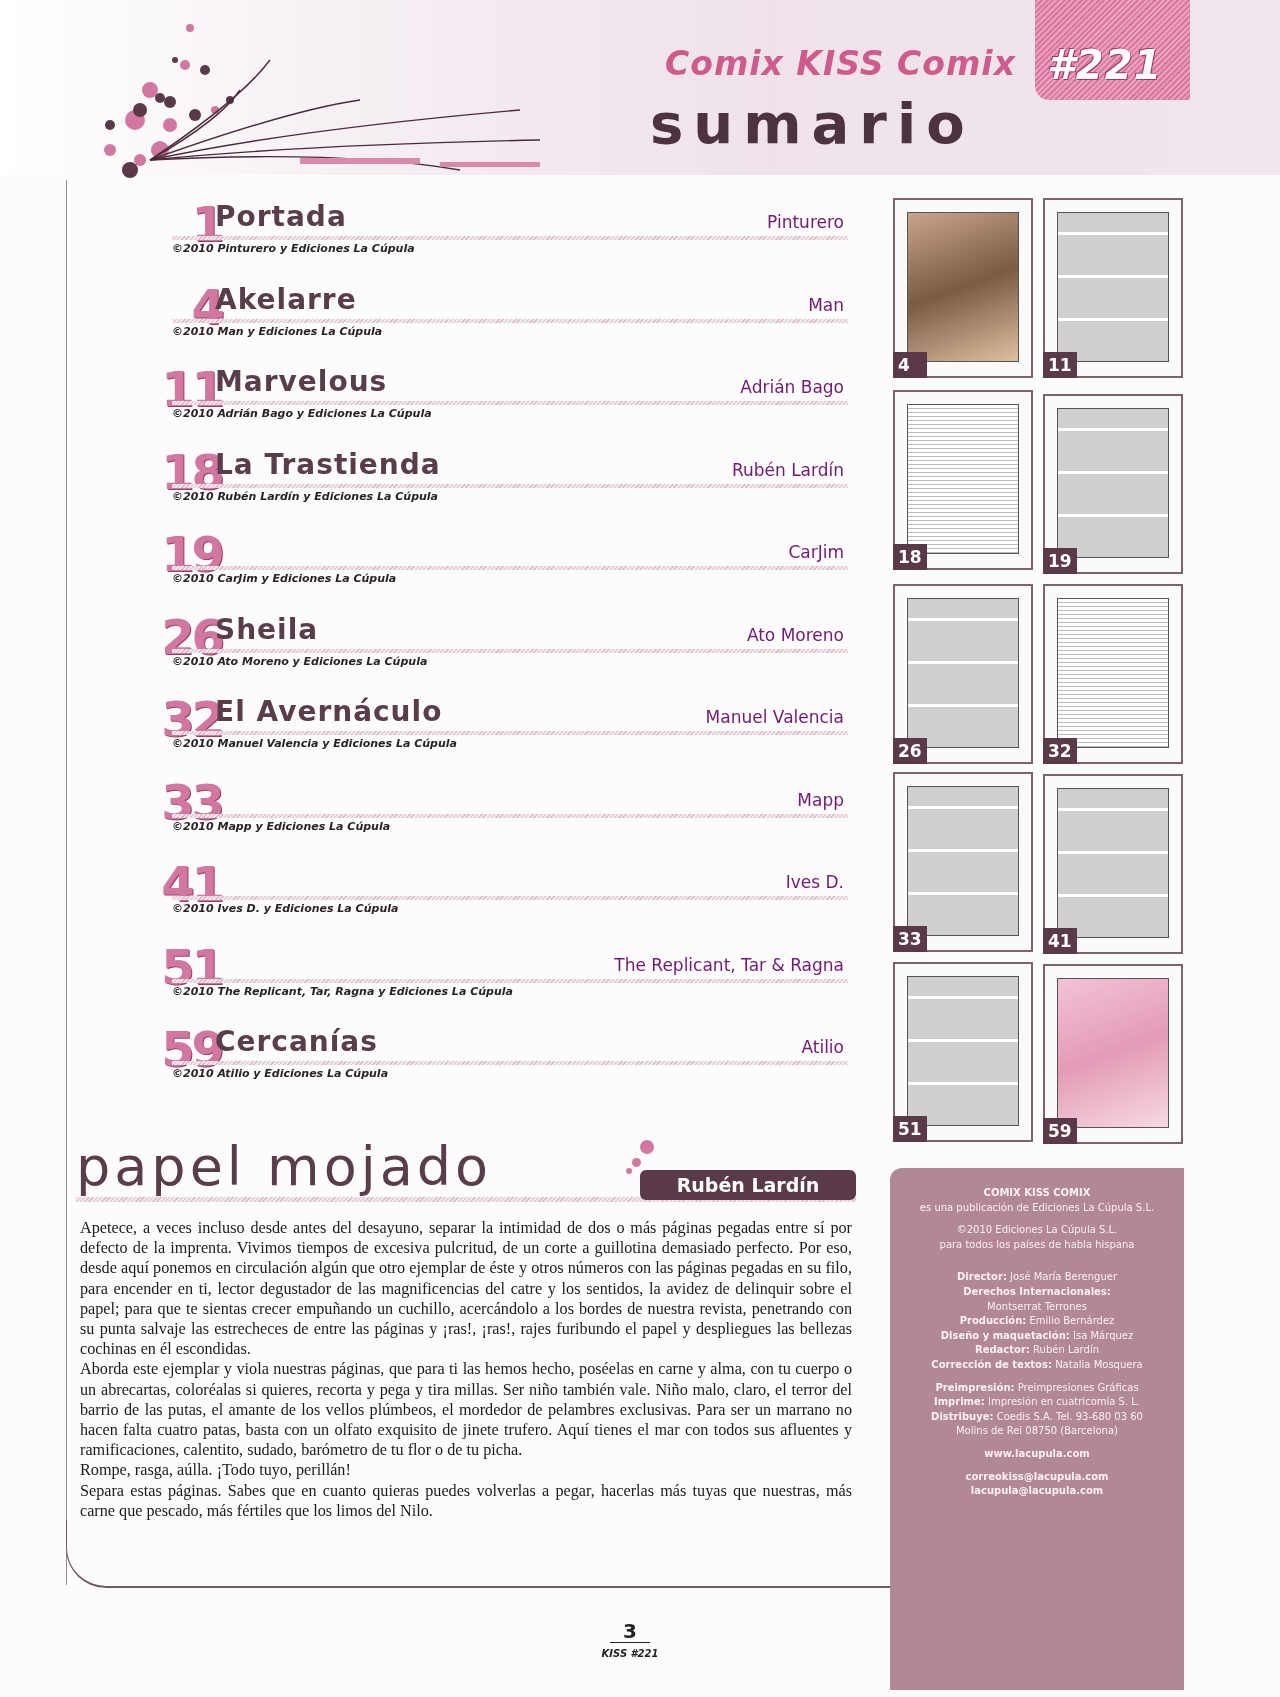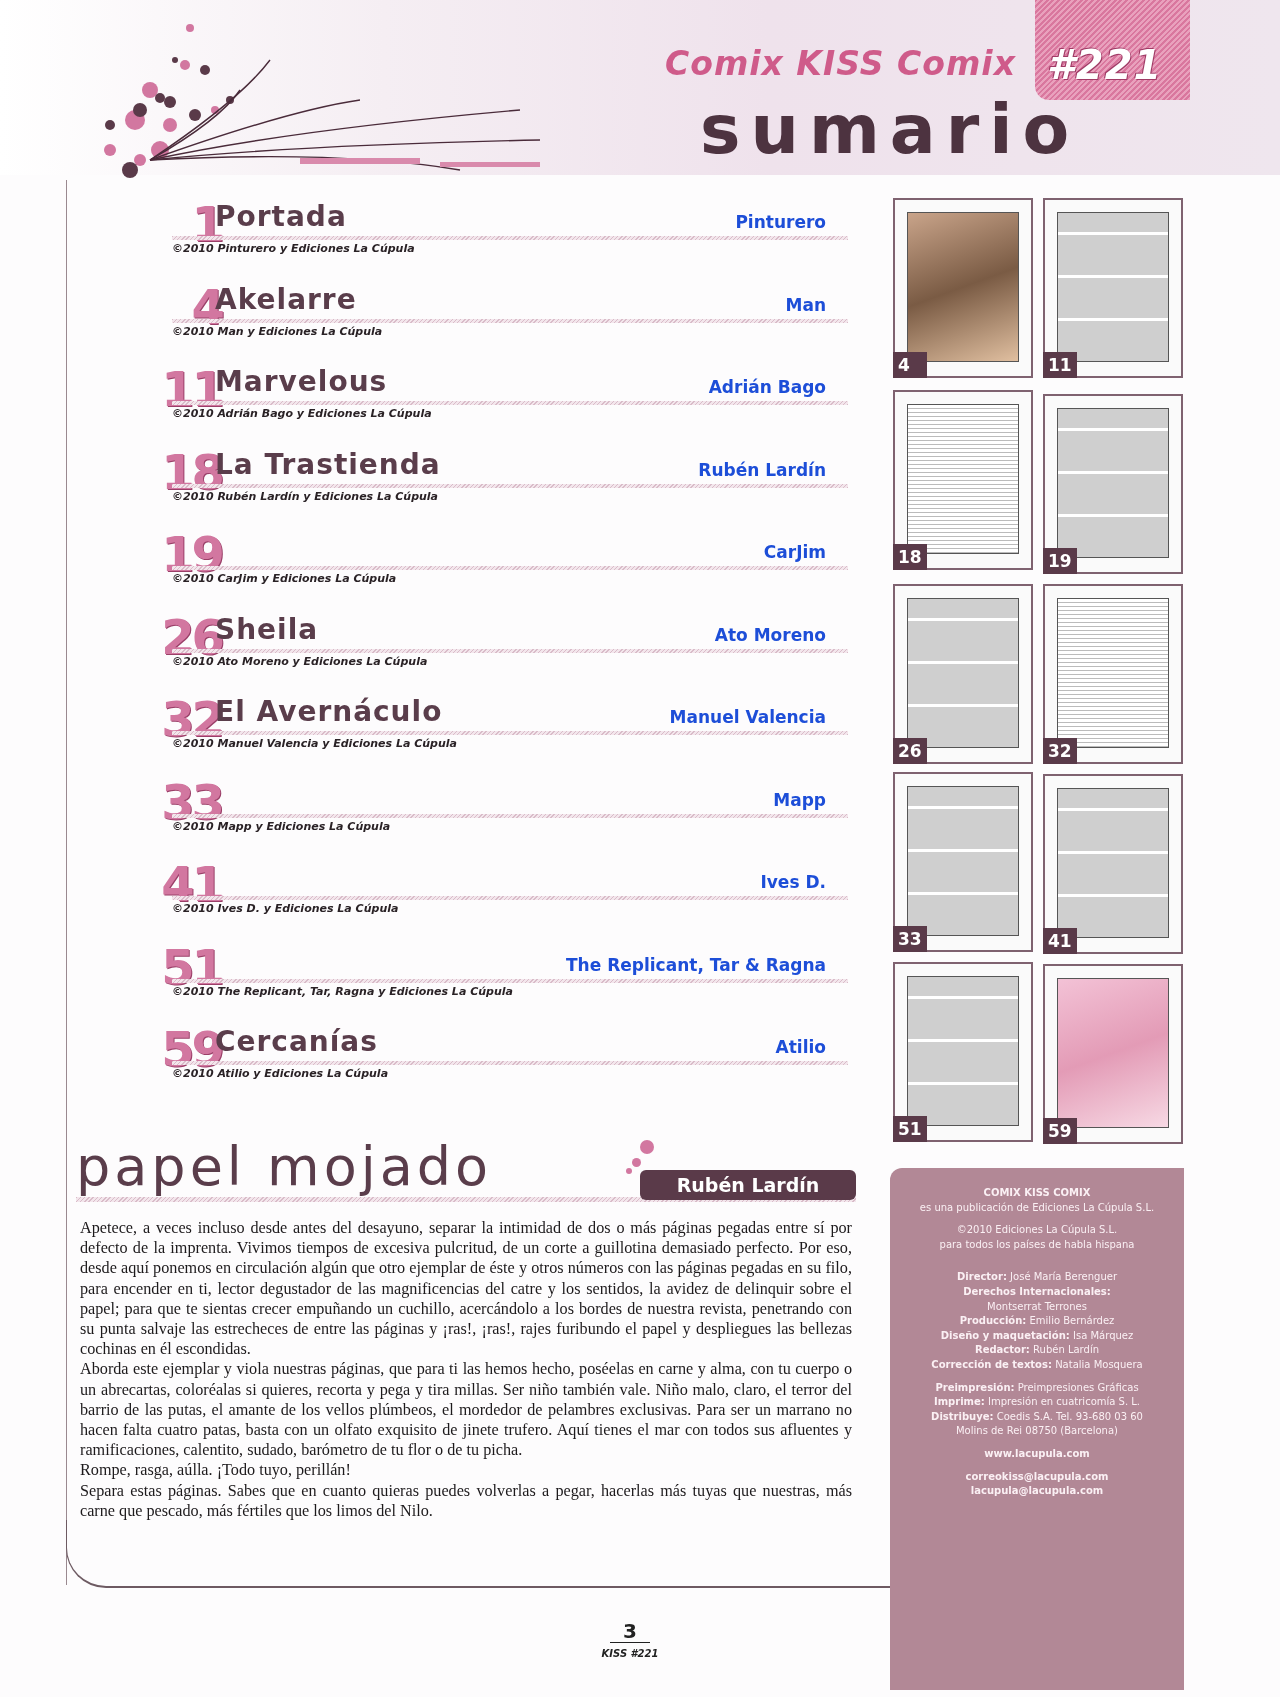--- a/index.html
+++ b/index.html
@@ -22,23 +22,23 @@
       border-radius: 0 0 0 14px;
       background: repeating-linear-gradient(135deg, #d9779e 0 2px, #e9a1bd 2px 4px);
     }
     .issue-badge span {
       position: absolute; left: 12px; top: 42px;
       font-family: "DejaVu Sans", sans-serif; font-weight: bold; font-style: italic;
       font-size: 40px; color: #ffffff; letter-spacing: 1px;
       text-shadow: 1px 1px 0 #a03b66, -1px -1px 0 #a03b66;
     }
     .section-title {
-      position: absolute; left: 700px; top: 96px;
+      position: absolute; left: 650px; top: 96px;
       font-family: "DejaVu Sans", sans-serif; font-weight: bold;
-      font-size: 68px; letter-spacing: 10px; color: #4d3340; line-height: 1;
+      font-size: 56px; letter-spacing: 10px; color: #4d3340; line-height: 1;
     }
     .left-rule { position: absolute; left: 66px; top: 180px; width: 1px; height: 1405px; background: #9a8990; }
 
     
     .toc { position: absolute; left: 70px; top: 196px; width: 780px; }
     .toc-row { position: relative; height: 82.5px; }
     .toc-num {
       position: absolute; right: 628px; top: 4px;
       font-family: "DejaVu Sans", sans-serif; font-weight: bold;
       font-size: 48px; line-height: 1; color: #d277a0; letter-spacing: -3px;
@@ -52,23 +52,23 @@
     .toc-rule {
       position: absolute; left: 102px; top: 40px; width: 676px; height: 4px;
       background: repeating-linear-gradient(135deg, #d9bcc9 0 1px, #f3e6ec 1px 3px);
     }
     .toc-credit {
       position: absolute; left: 102px; top: 46px;
       font-family: "DejaVu Sans", sans-serif; font-style: italic; font-weight: bold;
       font-size: 11px; color: #2a2226; white-space: nowrap;
     }
     .toc-author {
-      position: absolute; right: 24px; top: 16px;
-      font-family: "DejaVu Sans", sans-serif; font-weight: bold;
-      font-size: 17px; color: #1d4ed8; white-space: nowrap;
+      position: absolute; right: 6px; top: 16px;
+      font-family: "DejaVu Sans", sans-serif; font-weight: normal;
+      font-size: 17px; color: #701a75; white-space: nowrap;
     }
 
     
     .thumbs { position: absolute; left: 893px; top: 198px; width: 290px; }
     .thumb {
       position: absolute; width: 140px; height: 180px;
       background: #fafafa; border: 2px solid #7f6270;
     }
     .thumb .art {
       position: absolute; left: 12px; top: 12px; right: 12px; bottom: 14px;

